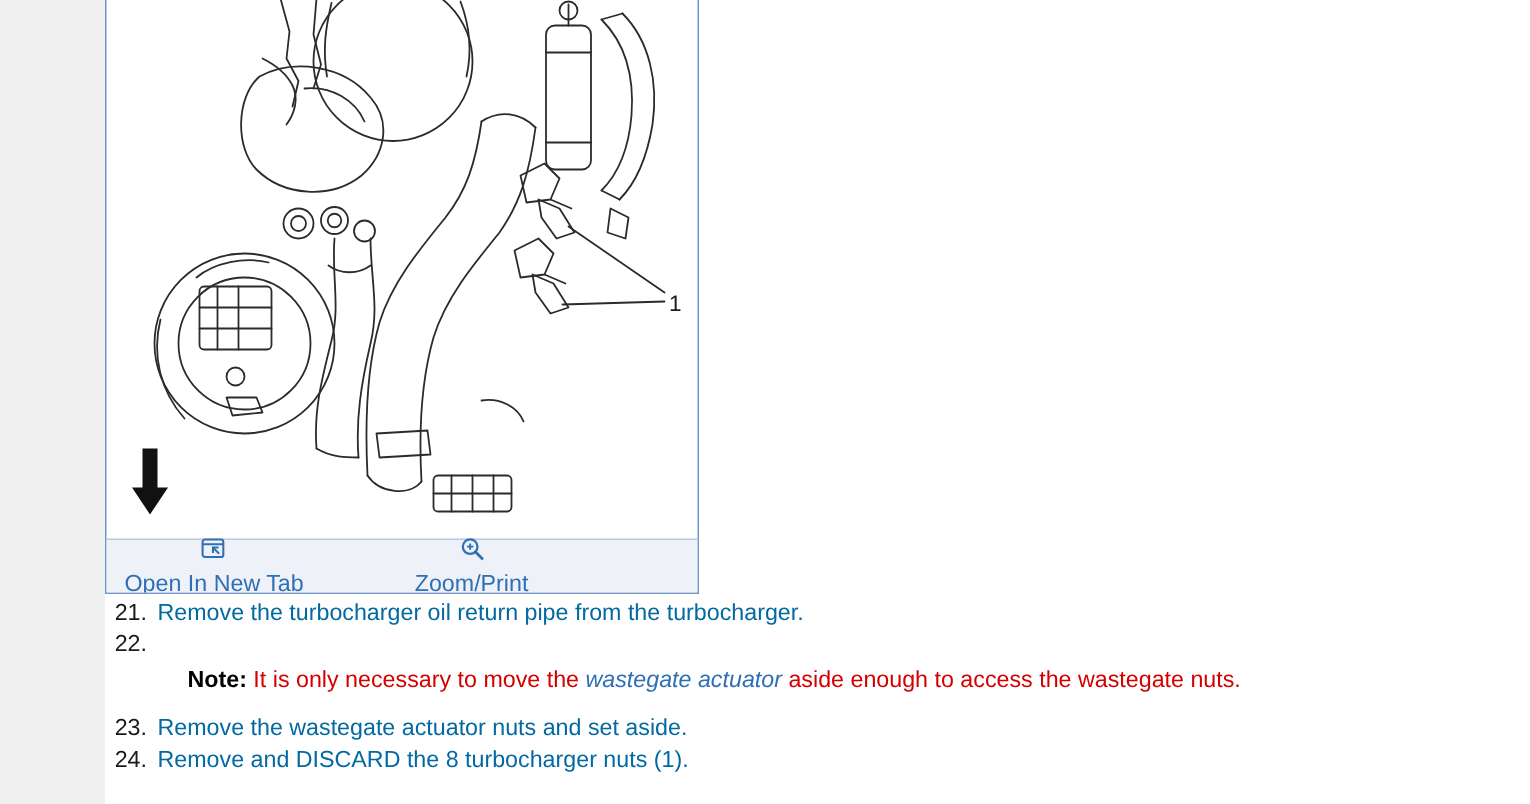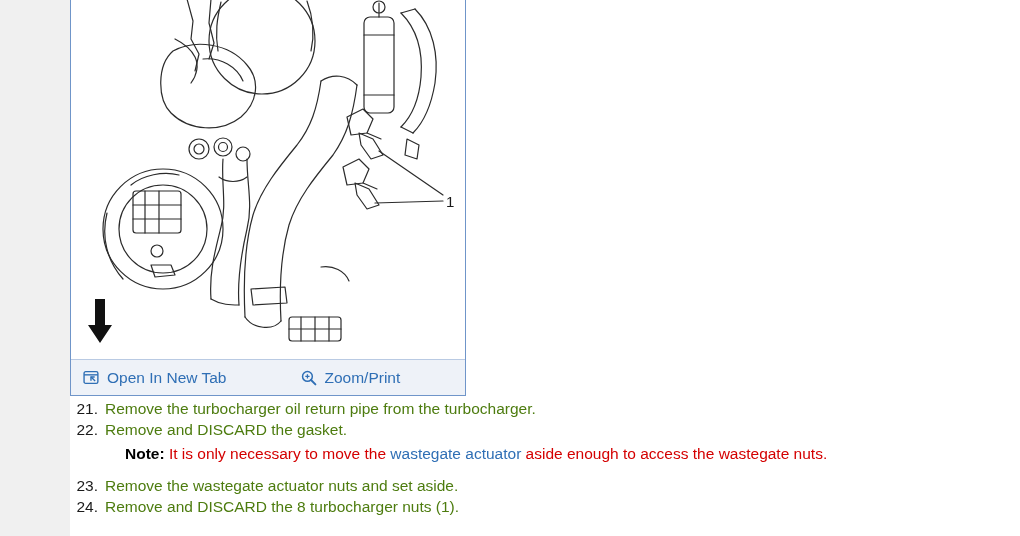--- a/index.html
+++ b/index.html
@@ -67,20 +67,21 @@
   }
   .bar-btn {
     display: flex;
     align-items: center;
     gap: 7px;
     color: #2f6fb5;
     font-size: 15.5px;
     cursor: pointer;
     user-select: none;
     white-space: nowrap;
+    flex-direction: column;
   }
   .bar-btn.open-tab { margin-left: 12px; }
   .bar-btn.zoom-print { margin-left: 74px; }
   .bar-icon { display: inline-flex; width: 17px; height: 17px; }
 
   
   .steps {
     position: absolute;
     left: 0px;
     top: 398px;
@@ -95,36 +96,37 @@
     margin: 0;
   }
   .step-num {
     width: 28px;
     text-align: right;
     flex: 0 0 auto;
     color: #1a1a1a;
   }
   .step-text {
     margin-left: 7px;
-    color: #4d7c0f;
+    color: #0369a1;
   }
   .note-line {
     font-size: 15.5px;
     line-height: 21px;
     margin-left: 55px;
     margin-top: 3px;
     margin-bottom: 3px;
     color: #d40000;
   }
   .note-label {
     color: #000000;
     font-weight: bold;
   }
   .note-link {
     color: #2f6fb5;
+    font-style: italic;
   }
   .spacer-sm { height: 8px; }
 </style>
 </head>
 <body>
 
 <div class="gutter"></div>
 
 <div class="page">
 
@@ -239,21 +241,20 @@
 
   <div class="steps">
 
     <div class="step">
       <span class="step-num">21.</span>
       <span class="step-text">Remove the turbocharger oil return pipe from the turbocharger.</span>
     </div>
 
     <div class="step">
       <span class="step-num">22.</span>
-      <span class="step-text">Remove and DISCARD the gasket.</span>
     </div>
 
     <div class="note-line">
       <span class="note-label">Note:</span><span> It is only necessary to move the </span><span class="note-link">wastegate actuator</span><span> aside enough to access the wastegate nuts.</span>
     </div>
 
     <div class="spacer-sm"></div>
 
     <div class="step">
       <span class="step-num">23.</span>

